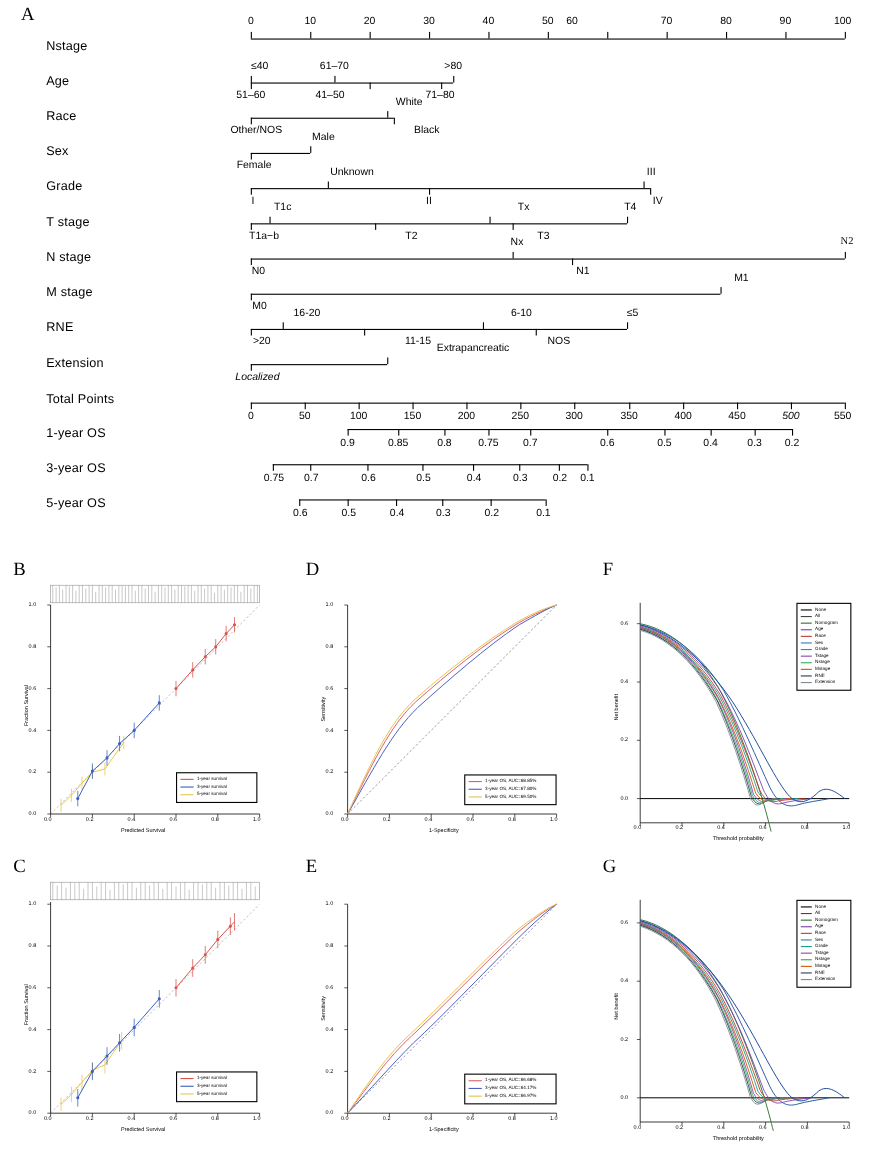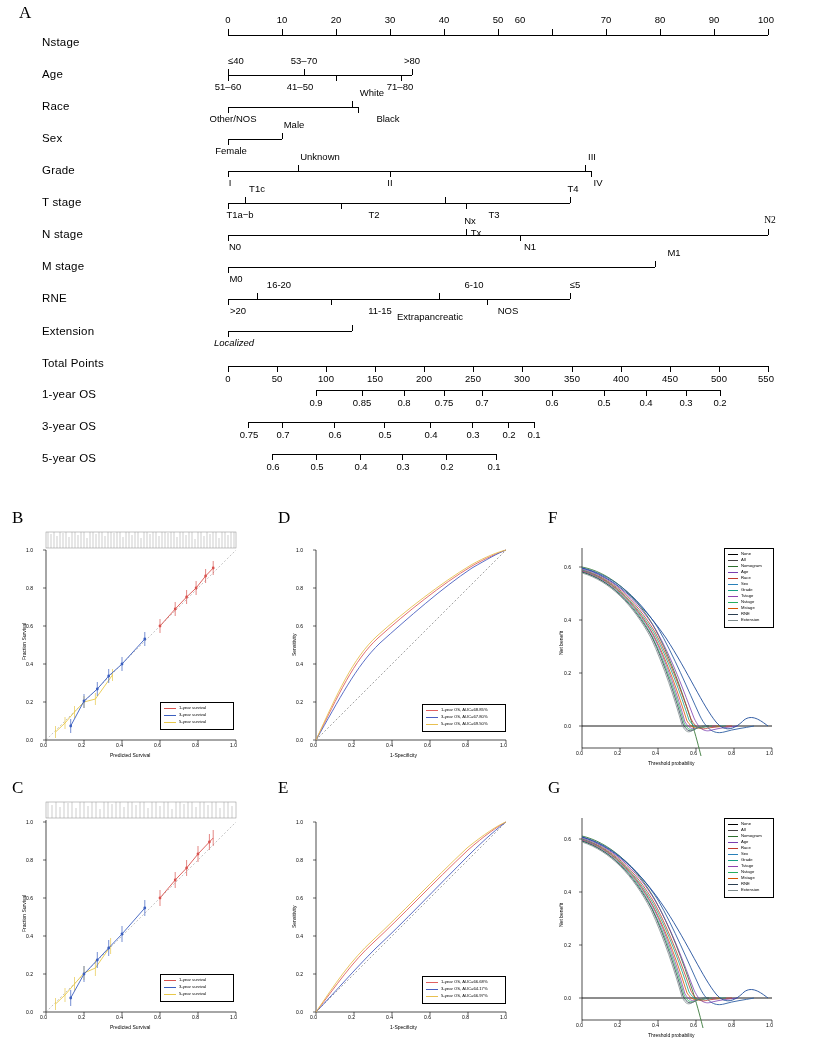--- a/index.html
+++ b/index.html
@@ -79,21 +79,21 @@
   <div class="axis" style="left:228px;top:75px;width:184px;"></div>
   <div class="tickwrap" style="left:228px;top:69px;">
     <div class="tick" style="left:0px;top:0;height:6px;"></div>
     <div class="tick" style="left:0px;top:6px;height:6px;"></div>
     <div class="tick" style="left:76px;top:0;height:6px;"></div>
     <div class="tick" style="left:108px;top:6px;height:6px;"></div>
     <div class="tick" style="left:173px;top:6px;height:6px;"></div>
     <div class="tick" style="left:184px;top:0;height:6px;"></div>
   </div>
   <div class="ticklabel" style="left:236px;top:55px;">≤40</div>
-  <div class="ticklabel" style="left:304px;top:55px;">53–70</div>
+  <div class="ticklabel" style="left:304px;top:55px;">61–70</div>
   <div class="ticklabel" style="left:412px;top:55px;">&gt;80</div>
   <div class="ticklabel" style="left:228px;top:81px;">51–60</div>
   <div class="ticklabel" style="left:300px;top:81px;">41–50</div>
   <div class="ticklabel" style="left:400px;top:81px;">71–80</div>
 
   <div class="axis" style="left:228px;top:107px;width:130px;"></div>
   <div class="tickwrap" style="left:228px;top:101px;">
     <div class="tick" style="left:0px;top:6px;height:6px;"></div>
     <div class="tick" style="left:124px;top:0;height:6px;"></div>
     <div class="tick" style="left:130px;top:6px;height:6px;"></div>
@@ -127,21 +127,21 @@
   <div class="axis" style="left:228px;top:203px;width:342px;"></div>
   <div class="tickwrap" style="left:228px;top:197px;">
     <div class="tick" style="left:0px;top:6px;height:6px;"></div>
     <div class="tick" style="left:17px;top:0;height:6px;"></div>
     <div class="tick" style="left:113px;top:6px;height:6px;"></div>
     <div class="tick" style="left:217px;top:0;height:6px;"></div>
     <div class="tick" style="left:238px;top:6px;height:6px;"></div>
     <div class="tick" style="left:342px;top:0;height:6px;"></div>
   </div>
   <div class="ticklabel" style="left:257px;top:183px;">T1c</div>
-  <div class="ticklabel" style="left:476px;top:183px;margin-top:44px;">Tx</div>
+  <div class="ticklabel" style="left:476px;top:183px;">Tx</div>
   <div class="ticklabel" style="left:573px;top:183px;">T4</div>
   <div class="ticklabel" style="left:240px;top:209px;">T1a−b</div>
   <div class="ticklabel" style="left:374px;top:209px;text-align:center;">T2</div>
   <div class="ticklabel" style="left:494px;top:209px;">T3</div>
 
   <div class="axis" style="left:228px;top:235px;width:540px;"></div>
   <div class="tickwrap" style="left:228px;top:229px;">
     <div class="tick" style="left:0px;top:6px;height:6px;"></div>
     <div class="tick" style="left:238px;top:0;height:6px;"></div>
     <div class="tick" style="left:292px;top:6px;height:6px;"></div>
@@ -202,21 +202,21 @@
   <div class="ticklabel" style="left:228px;top:373px;">0</div>
   <div class="ticklabel" style="left:277px;top:373px;">50</div>
   <div class="ticklabel" style="left:326px;top:373px;">100</div>
   <div class="ticklabel" style="left:375px;top:373px;">150</div>
   <div class="ticklabel" style="left:424px;top:373px;">200</div>
   <div class="ticklabel" style="left:473px;top:373px;">250</div>
   <div class="ticklabel" style="left:522px;top:373px;">300</div>
   <div class="ticklabel" style="left:572px;top:373px;">350</div>
   <div class="ticklabel" style="left:621px;top:373px;">400</div>
   <div class="ticklabel" style="left:670px;top:373px;">450</div>
-  <div class="ticklabel" style="left:719px;top:373px;">500</div>
+  <div class="ticklabel" style="left:719px;top:373px;font-style:italic;">500</div>
   <div class="ticklabel" style="left:766px;top:373px;">550</div>
 
   <div class="axis" style="left:316px;top:390px;width:404px;"></div>
   <div class="tickwrap" style="left:316px;top:390px;">
     <div class="tick" style="left:0px;top:0;height:6px;"></div>
     <div class="tick" style="left:46px;top:0;height:6px;"></div>
     <div class="tick" style="left:88px;top:0;height:6px;"></div>
     <div class="tick" style="left:128px;top:0;height:6px;"></div>
     <div class="tick" style="left:166px;top:0;height:6px;"></div>
     <div class="tick" style="left:236px;top:0;height:6px;"></div>

